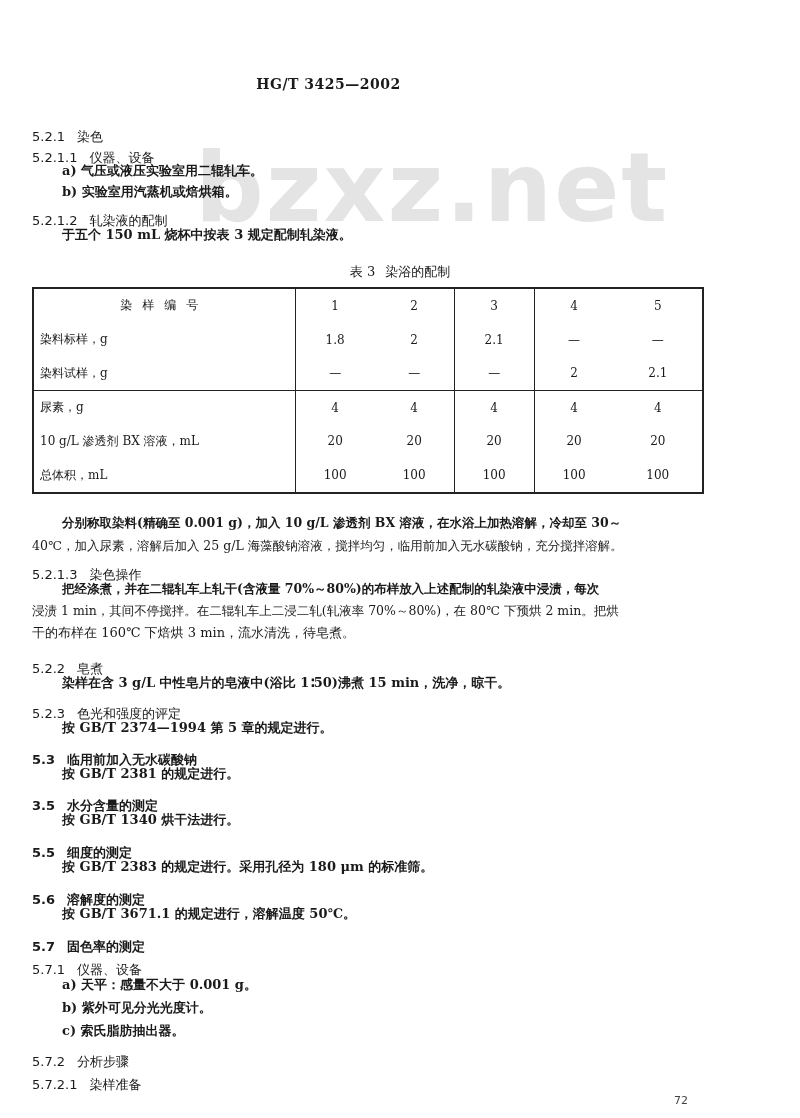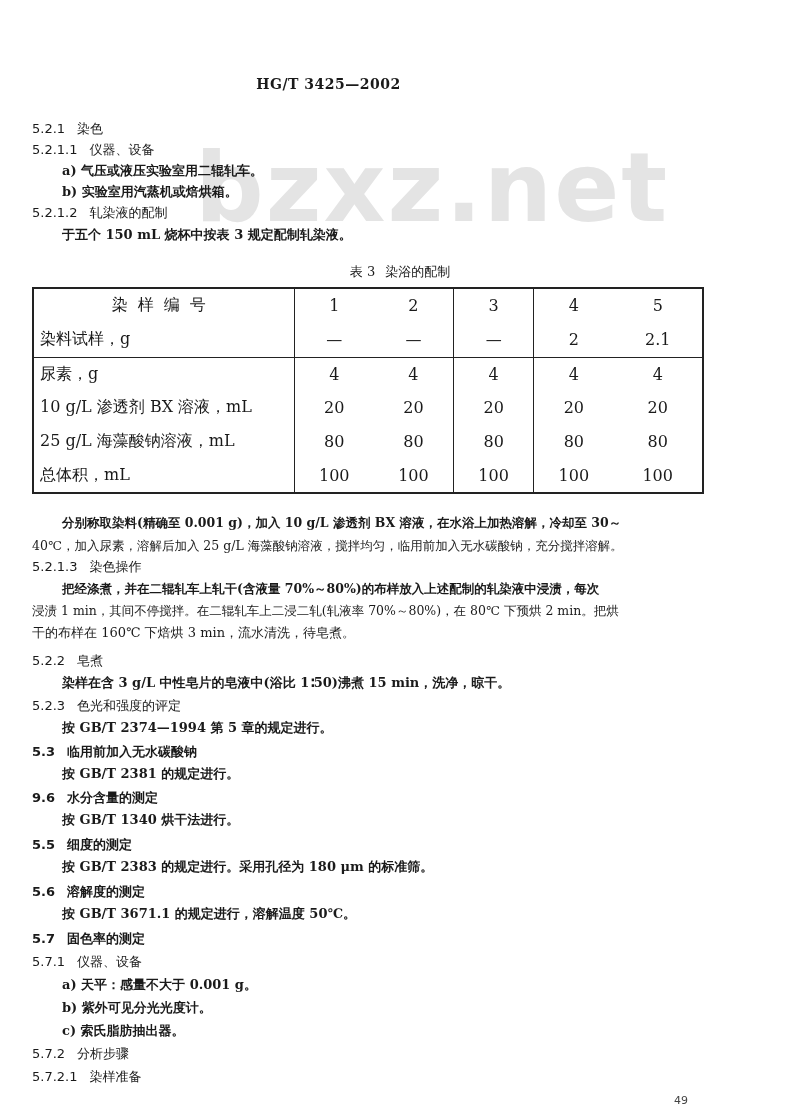--- a/index.html
+++ b/index.html
@@ -18,29 +18,29 @@
     position: absolute; top: 76px; left: 0; width: 657px; text-align: center;
     font-family: "DejaVu Serif", serif; font-weight: bold; font-size: 14px; letter-spacing: 0.5px;
     z-index: 1;
   }
   .line {
     position: absolute; font-size: 13px; line-height: 18px; white-space: nowrap; z-index: 1;
   }
   .h { left: 32px; }
   .h.bold { font-weight: bold; }
   .p { left: 62px; font-weight: bold; }
-  .num { display: inline-block; min-width: 0; margin-right: 12px; font-family: "DejaVu Sans", sans-serif; }
+  .num { display: inline-block; min-width: 0; margin-right: 12px; font-family: "DejaVu Sans", sans-serif; margin-top: 8px; }
   .caption {
     position: absolute; top: 263px; left: 0; width: 800px; text-align: center;
     font-size: 13px; z-index: 1;
   }
   .caption .tno { margin-right: 10px; }
   table.t3 {
     position: absolute; left: 32px; top: 287px; width: 672px; height: 207px;
-    border-collapse: collapse; font-size: 16px; z-index: 1;
+    border-collapse: collapse; font-size: 12px; z-index: 1;
     border: 2px solid #222;
   }
   table.t3 td { padding: 0 6px; height: 23px; text-align: center; }
   table.t3 td.label { text-align: left; width: 264px; border-right: 1.5px solid #222; }
   table.t3 td.hdrlabel { text-align: center; letter-spacing: 10px; border-right: 1.5px solid #222; }
   table.t3 td.c1, table.t3 td.c2 { width: 70px; }
   table.t3 td.c3 { width: 70px; border-left: 1.5px solid #222; }
   table.t3 td.c4 { width: 70px; border-left: 1.5px solid #222; }
   table.t3 td.c5 { width: 80px; }
   table.t3 tr.sep td { border-top: 1.5px solid #222; }
@@ -77,20 +77,28 @@
   <tbody>
       <tr>
     <td class="hdrlabel">染样编号</td>
     <td class="c1">1</td>
     <td class="c2">2</td>
     <td class="c3">3</td>
     <td class="c4">4</td>
     <td class="c5">5</td>
   </tr>
   <tr>
+    <td class="label">染料标样，g</td>
+    <td class="c1">1.8</td>
+    <td class="c2">2</td>
+    <td class="c3">2.1</td>
+    <td class="c4">—</td>
+    <td class="c5">—</td>
+  </tr>
+  <tr>
     <td class="label">染料试样，g</td>
     <td class="c1">—</td>
     <td class="c2">—</td>
     <td class="c3">—</td>
     <td class="c4">2</td>
     <td class="c5">2.1</td>
   </tr>
   <tr class="sep">
     <td class="label">尿素，g</td>
     <td class="c1">4</td>
@@ -99,28 +107,20 @@
     <td class="c4">4</td>
     <td class="c5">4</td>
   </tr>
   <tr>
     <td class="label">10 g/L 渗透剂 BX 溶液，mL</td>
     <td class="c1">20</td>
     <td class="c2">20</td>
     <td class="c3">20</td>
     <td class="c4">20</td>
     <td class="c5">20</td>
-  </tr>
-  <tr>
-    <td class="label">25 g/L 海藻酸钠溶液，mL</td>
-    <td class="c1">80</td>
-    <td class="c2">80</td>
-    <td class="c3">80</td>
-    <td class="c4">80</td>
-    <td class="c5">80</td>
   </tr>
   <tr>
     <td class="label">总体积，mL</td>
     <td class="c1">100</td>
     <td class="c2">100</td>
     <td class="c3">100</td>
     <td class="c4">100</td>
     <td class="c5">100</td>
   </tr>
 </tbody>
@@ -145,21 +145,21 @@
   <span class="num">5.2.3</span><span>色光和强度的评定</span>
 </div>
 <div class="line p" style="top:719px">按 GB/T 2374—1994 第 5 章的规定进行。</div>
 
 <div class="line h bold" style="top:743px">
   <span class="num">5.3</span><span>临用前加入无水碳酸钠</span>
 </div>
 <div class="line p" style="top:765px">按 GB/T 2381 的规定进行。</div>
 
 <div class="line h bold" style="top:789px">
-  <span class="num">9.6</span><span>水分含量的测定</span>
+  <span class="num">3.5</span><span>水分含量的测定</span>
 </div>
 <div class="line p" style="top:811px">按 GB/T 1340 烘干法进行。</div>
 
 <div class="line h bold" style="top:836px">
   <span class="num">5.5</span><span>细度的测定</span>
 </div>
 <div class="line p" style="top:858px">按 GB/T 2383 的规定进行。采用孔径为 180 μm 的标准筛。</div>
 
 <div class="line h bold" style="top:883px">
   <span class="num">5.6</span><span>溶解度的测定</span>
@@ -175,13 +175,13 @@
 <div class="line p" style="top:976px">a) 天平：感量不大于 0.001 g。</div>
 <div class="line p" style="top:999px">b) 紫外可见分光光度计。</div>
 <div class="line p" style="top:1022px">c) 索氏脂肪抽出器。</div>
 <div class="line h" style="top:1045px">
   <span class="num">5.7.2</span><span>分析步骤</span>
 </div>
 <div class="line h" style="top:1068px">
   <span class="num">5.7.2.1</span><span>染样准备</span>
 </div>
 
-<div class="pageno">49</div>
+<div class="pageno">72</div>
 
 </body></html>

